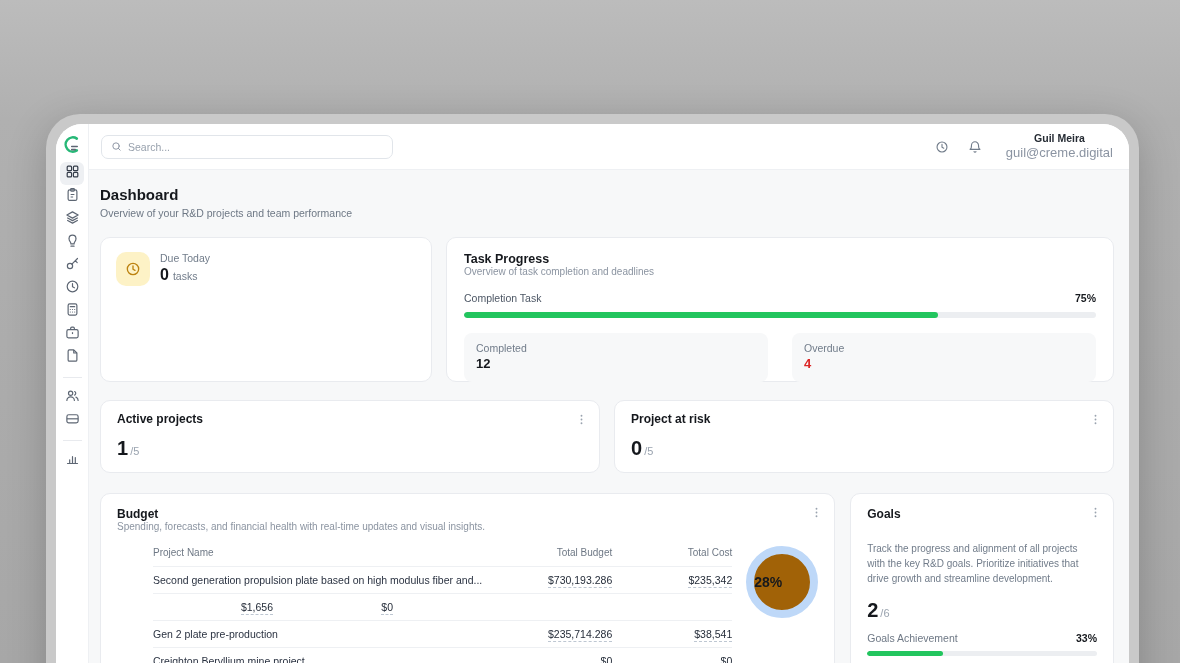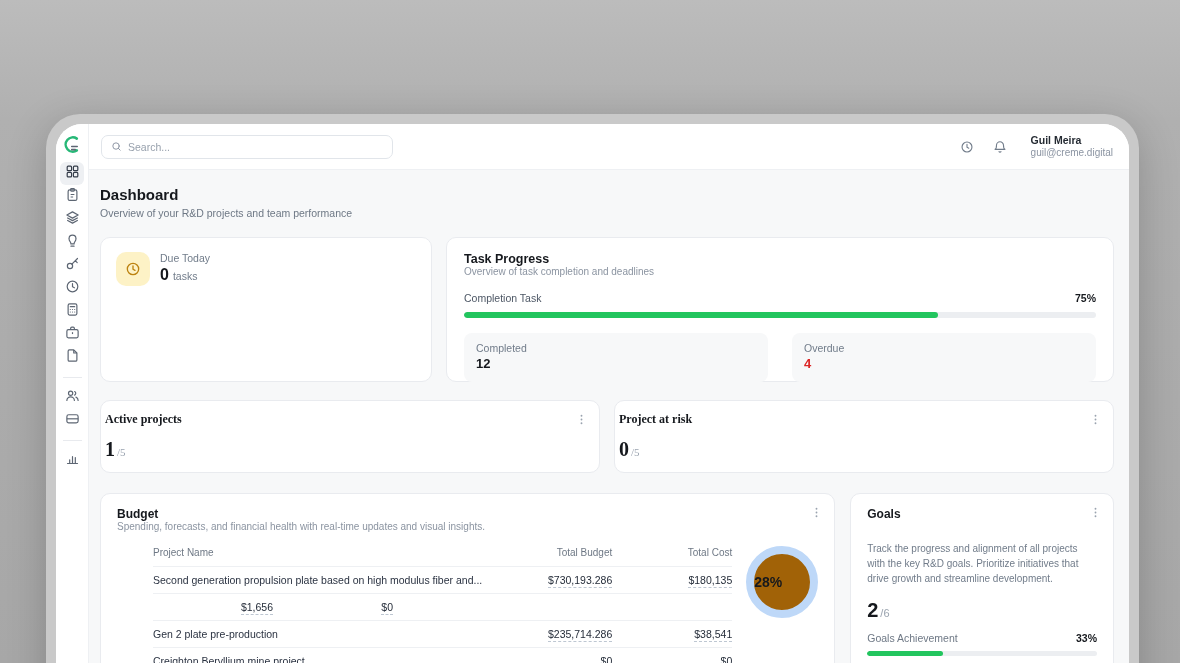--- a/index.html
+++ b/index.html
@@ -43,23 +43,23 @@
   }
   .search svg { width:11px; height:11px; color:#8b94a2; flex:0 0 auto; }
   .search input {
     border:none; outline:none; width:100%; font-size:10.5px; color:#3c4654;
     font-family:inherit; background:transparent;
   }
   .search input::placeholder { color:#98a1ad; }
   .top-right { margin-left:auto; display:flex; align-items:center; gap:17px; }
   .icon-btn { width:16px; height:16px; color:#717c8a; display:flex; align-items:center; justify-content:center; cursor:pointer; }
   .icon-btn svg { width:14px; height:14px; }
-  .user { margin-left:6px; line-height:1.25; cursor:pointer; }
+  .user { margin-left:6px; line-height:1.25; cursor:pointer;text-align:center; }
   .user-name { font-size:10.5px; font-weight:700; color:#252b33; }
-  .user-email { font-size:10px; color:#8b94a2; }
+  .user-email { font-size:13px; color:#8b94a2; }
   
   .main { flex:1; background:#f7f8f9; padding:13px 15px 0 11px; overflow:hidden; }
   .page-title { font-size:15px; font-weight:700; color:#15181d; margin-top:3px; }
   .page-sub { font-size:10.5px; color:#6e7885; margin-top:4px; }
   .card {
     background:#fff; border:1px solid #e9ebef; border-radius:10px;
     position:relative;
   }
   .kebab { position:absolute; top:11px; right:11px; width:14px; height:14px; color:#9aa3af; cursor:pointer; display:flex; align-items:center; justify-content:center; }
   .row1 { display:flex; gap:14px; margin-top:18px; }
@@ -81,21 +81,21 @@
   .cr-label { font-size:10.5px; color:#4d5765; }
   .cr-value { font-size:10.5px; font-weight:700; color:#15181d; }
   .bar { height:6px; border-radius:3px; background:#eceef1; margin-top:8px; overflow:hidden; }
   .bar-fill { height:100%; border-radius:3px; background:#22c55e; }
   .sub-cards { display:flex; gap:24px; margin-top:15px; }
   .sub-card { flex:1; background:#f7f8f9; border-radius:8px; padding:9px 12px 11px; }
   .sub-label { font-size:10.5px; color:#717c8a; }
   .sub-value { font-size:13px; font-weight:700; color:#15181d; margin-top:2px; }
   .sub-value.red { color:#dc2626; }
   
-  .stat-card { flex:1; height:73px; padding:11px 4px;font-family:Liberation Serif, serif; }
+  .stat-card { flex:1; height:73px; padding:11px 16px; }
   .stat-title { font-size:12px; font-weight:700; color:#15181d; }
   .stat-value-row { display:flex; align-items:baseline; gap:2px; margin-top:11px; }
   .stat-value { font-size:20px; font-weight:700; color:#15181d; }
   .stat-total { font-size:11px; color:#9aa3af; }
   
   .budget-card { flex:0 0 670px; height:184px; padding:13px 16px; }
   .budget-body { display:flex; align-items:flex-start; gap:14px; margin-top:10px; }
   .btable { flex:1; min-width:0; }
   .trow { display:flex; align-items:center; border-bottom:1px solid #eef0f3; cursor:pointer;margin-left:36px; }
   .trow.head { cursor:default; }
@@ -343,21 +343,21 @@
             <div class="budget-body">
               <div class="btable">
                 <div class="trow head">
                   <div class="cell name">Project Name</div>
                   <div class="cell num">Total Budget</div>
                   <div class="cell num">Total Cost</div>
                 </div>
                 <div class="trow">
                   <div class="cell name">Second generation propulsion plate based on high modulus fiber and...</div>
                   <div class="cell num"><span class="money">$730,193.286</span></div>
-                  <div class="cell num"><span class="money">$180,135</span></div>
+                  <div class="cell num"><span class="money">$235,342</span></div>
                 </div>
                 <div class="trow">
                   <div class="cell num"><span class="money">$1,656</span></div>
                   <div class="cell num"><span class="money">$0</span></div>
                 </div>
                 <div class="trow">
                   <div class="cell name">Gen 2 plate pre-production</div>
                   <div class="cell num"><span class="money">$235,714.286</span></div>
                   <div class="cell num"><span class="money">$38,541</span></div>
                 </div>

